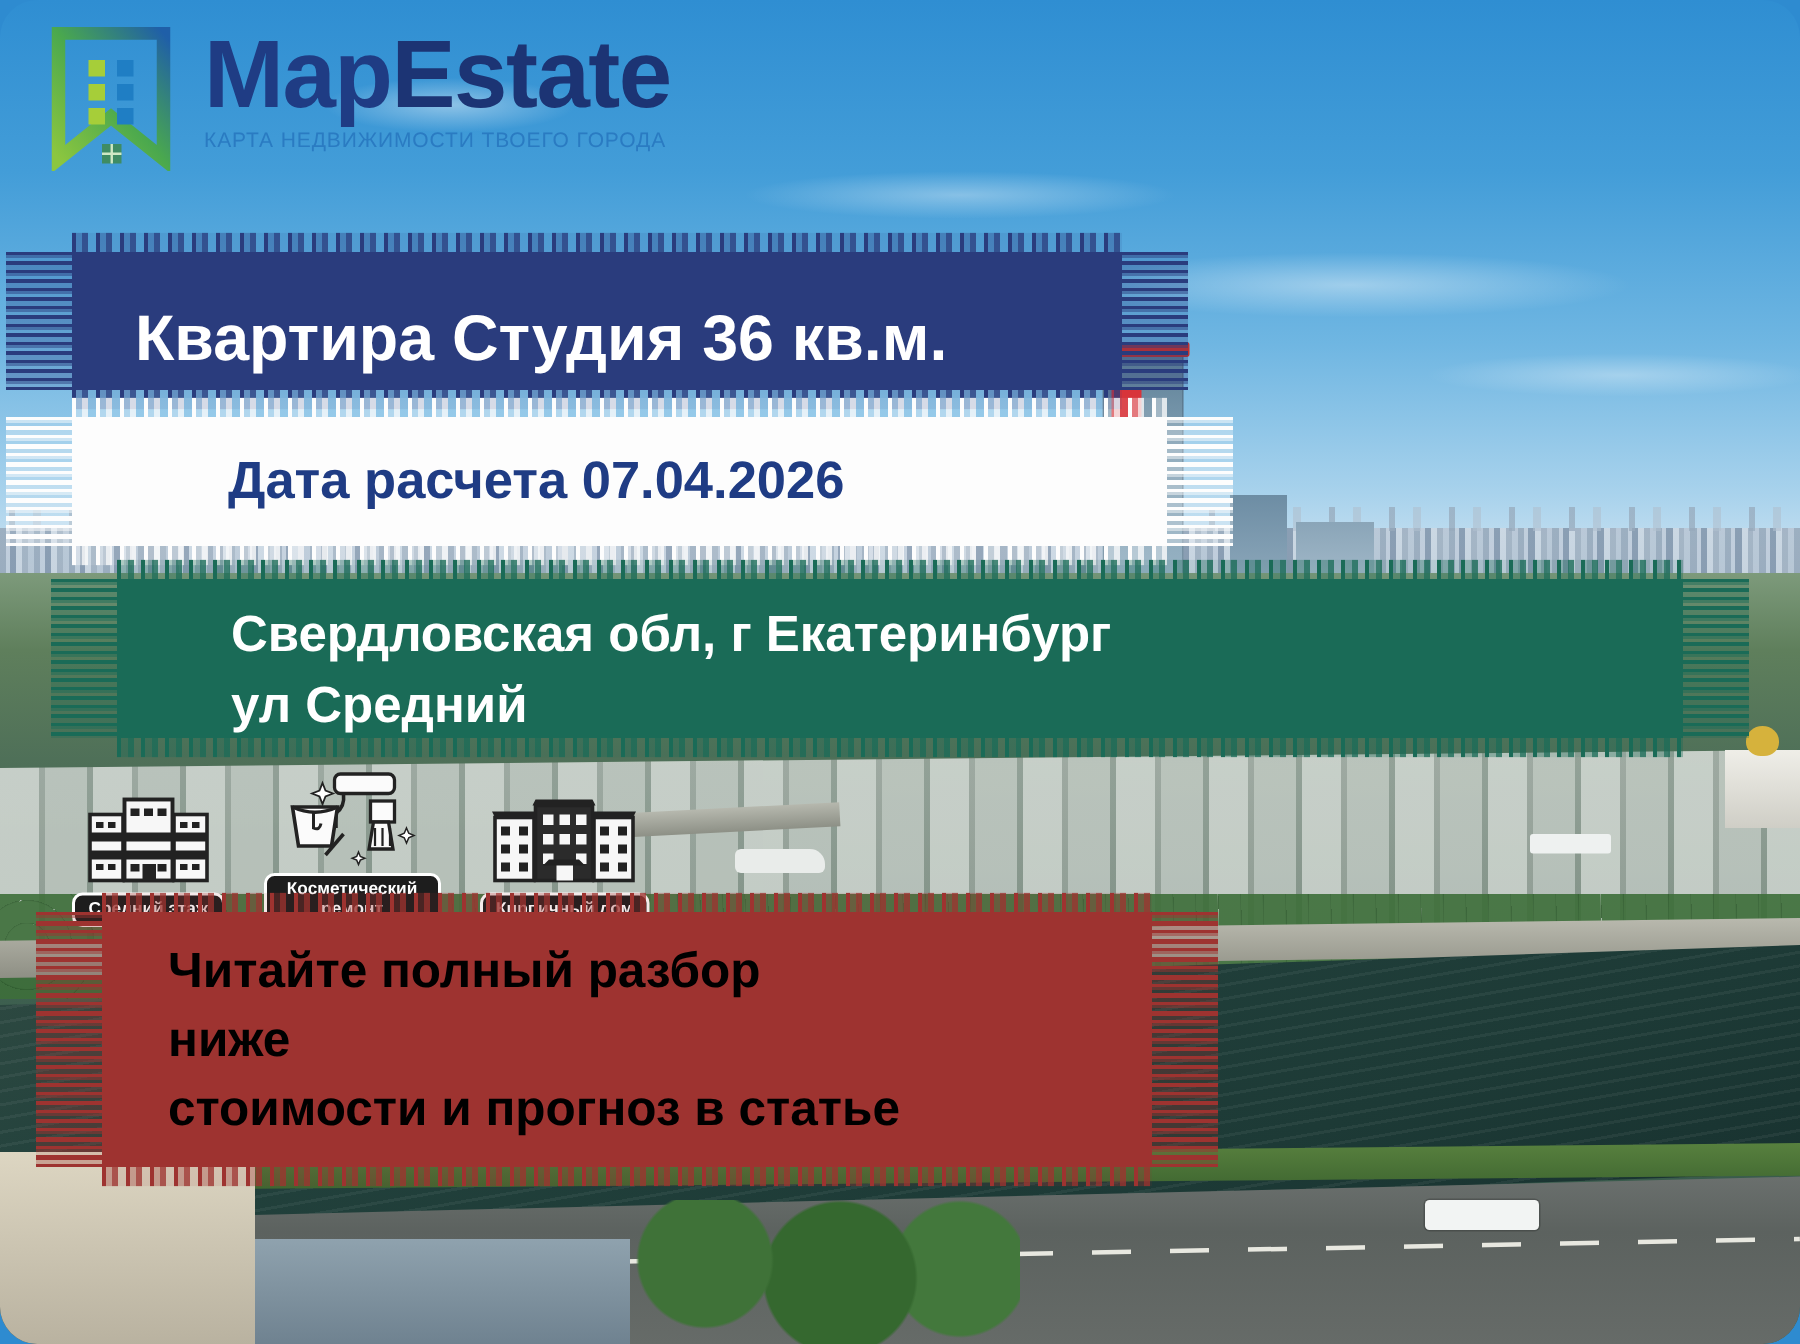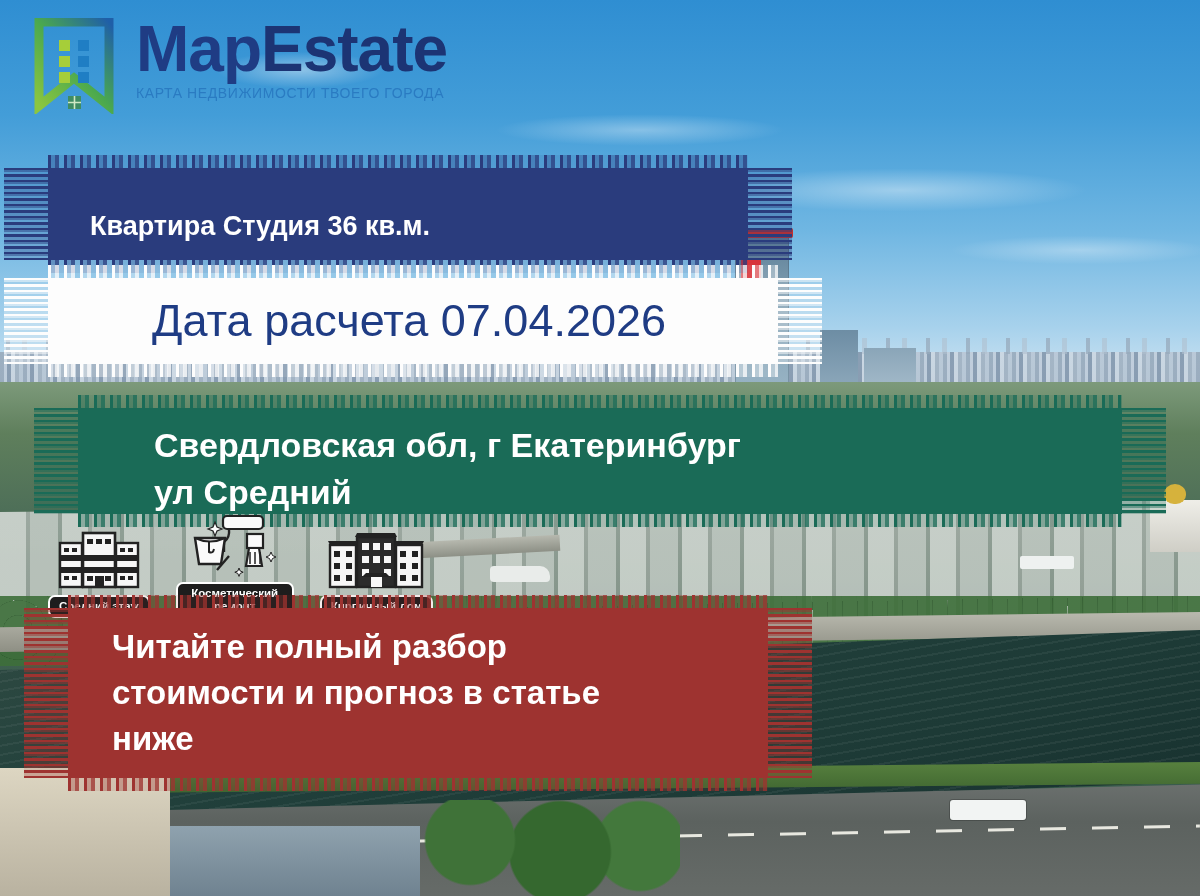--- a/index.html
+++ b/index.html
@@ -3,21 +3,21 @@
 <meta charset="utf-8">
 <title>MapEstate</title>
 <style>
   html,body{margin:0;padding:0;}
   body{
     width:1200px;height:896px;
     font-family:"Liberation Sans", sans-serif;
     overflow:hidden;
     background:#2e8bd0;
   }
-  #poster{position:relative;width:1200px;height:896px;overflow:hidden;}
+  #poster{position:relative;width:1200px;height:896px;overflow:hidden;border-radius:25px;}
 
   
   .bg{position:absolute;inset:0;}
   .sky{
     position:absolute;left:0;top:0;width:1200px;height:382px;
     background:
       radial-gradient(120px 26px at 300px 70px, rgba(255,255,255,.42), rgba(255,255,255,0) 70%),
       radial-gradient(200px 22px at 640px 130px, rgba(255,255,255,.34), rgba(255,255,255,0) 72%),
       radial-gradient(260px 30px at 900px 190px, rgba(255,255,255,.40), rgba(255,255,255,0) 72%),
       radial-gradient(180px 20px at 1080px 250px, rgba(255,255,255,.32), rgba(255,255,255,0) 72%),
@@ -151,44 +151,44 @@
   .logo-word .est{color:#1c3474;}
   .logo-sub{
     margin-top:6px;font-size:14px;letter-spacing:.6px;font-weight:400;color:#2a7bc2;
   }
 
   
   .b-title{left:48px;top:168px;width:700px;height:92px;}
   .b-title .body,.b-title .edge,.b-title .topfray,.b-title .botfray{background:#2a3c7d;}
   .b-title .txt{
     position:absolute;left:42px;top:0;height:116px;display:flex;align-items:center;
-    color:#ffffff;font-size:27px;font-weight:700;white-space:nowrap;
+    color:#ffffff;font-size:43px;font-weight:700;white-space:nowrap;
   }
 
   .b-date{left:48px;top:278px;width:730px;height:86px;}
   .b-date .body,.b-date .edge,.b-date .topfray,.b-date .botfray{background:#fdfdfd;}
   .b-date .txt{
     position:absolute;left:104px;top:0;height:86px;display:flex;align-items:center;
-    color:#1f3c84;font-size:45px;font-weight:400;white-space:nowrap;
-  }
-
-  .b-addr{left:78px;top:408px;width:1044px;height:106px;}
+    color:#1f3c84;font-size:35px;font-weight:700;white-space:nowrap;
+  }
+
+  .b-addr{left:78px;top:386px;width:1044px;height:106px;}
   .b-addr .body,.b-addr .edge,.b-addr .topfray,.b-addr .botfray{background:#1a6b57;}
   .b-addr .txt{
     position:absolute;left:76px;top:0;height:122px;
     display:flex;flex-direction:column;justify-content:center;gap:8px;
     color:#ffffff;font-size:34px;font-weight:700;white-space:nowrap;
   }
 
   .b-cta{left:68px;top:608px;width:700px;height:170px;}
   .b-cta .body,.b-cta .edge,.b-cta .topfray,.b-cta .botfray{background:#9e3330;}
   .b-cta .txt{
     position:absolute;left:44px;top:0;height:170px;
     display:flex;flex-direction:column;justify-content:center;gap:8px;
-    color:#ffffff;font-size:33px;font-weight:700;white-space:nowrap;
+    color:#000000;font-size:33px;font-weight:700;white-space:nowrap;
   }
 
   
   .badges{position:absolute;left:48px;top:512px;display:flex;align-items:flex-end;gap:26px;}
   .badge{display:flex;flex-direction:column;align-items:center;width:auto;}
   .badge-ico{height:66px;display:flex;align-items:flex-end;justify-content:center;}
   .badge-lbl{
     margin-top:4px;background:#1d1d1d;color:#ffffff;border:2px solid #ffffff;border-radius:7px;
     font-size:11.5px;font-weight:700;padding:3px 9px;line-height:1.15;text-align:center;white-space:nowrap;
   }
@@ -379,18 +379,18 @@
   </div>
 
   <div class="brush b-cta">
     <div class="body"></div>
     <div class="edge l"></div>
     <div class="edge r"></div>
     <div class="topfray"></div>
     <div class="botfray"></div>
     <div class="txt">
       <span>Читайте полный разбор</span>
+      <span>ниже</span>
       <span>стоимости и прогноз в статье</span>
-      <span>ниже</span>
     </div>
   </div>
 
 </div>
 
 </body></html>

